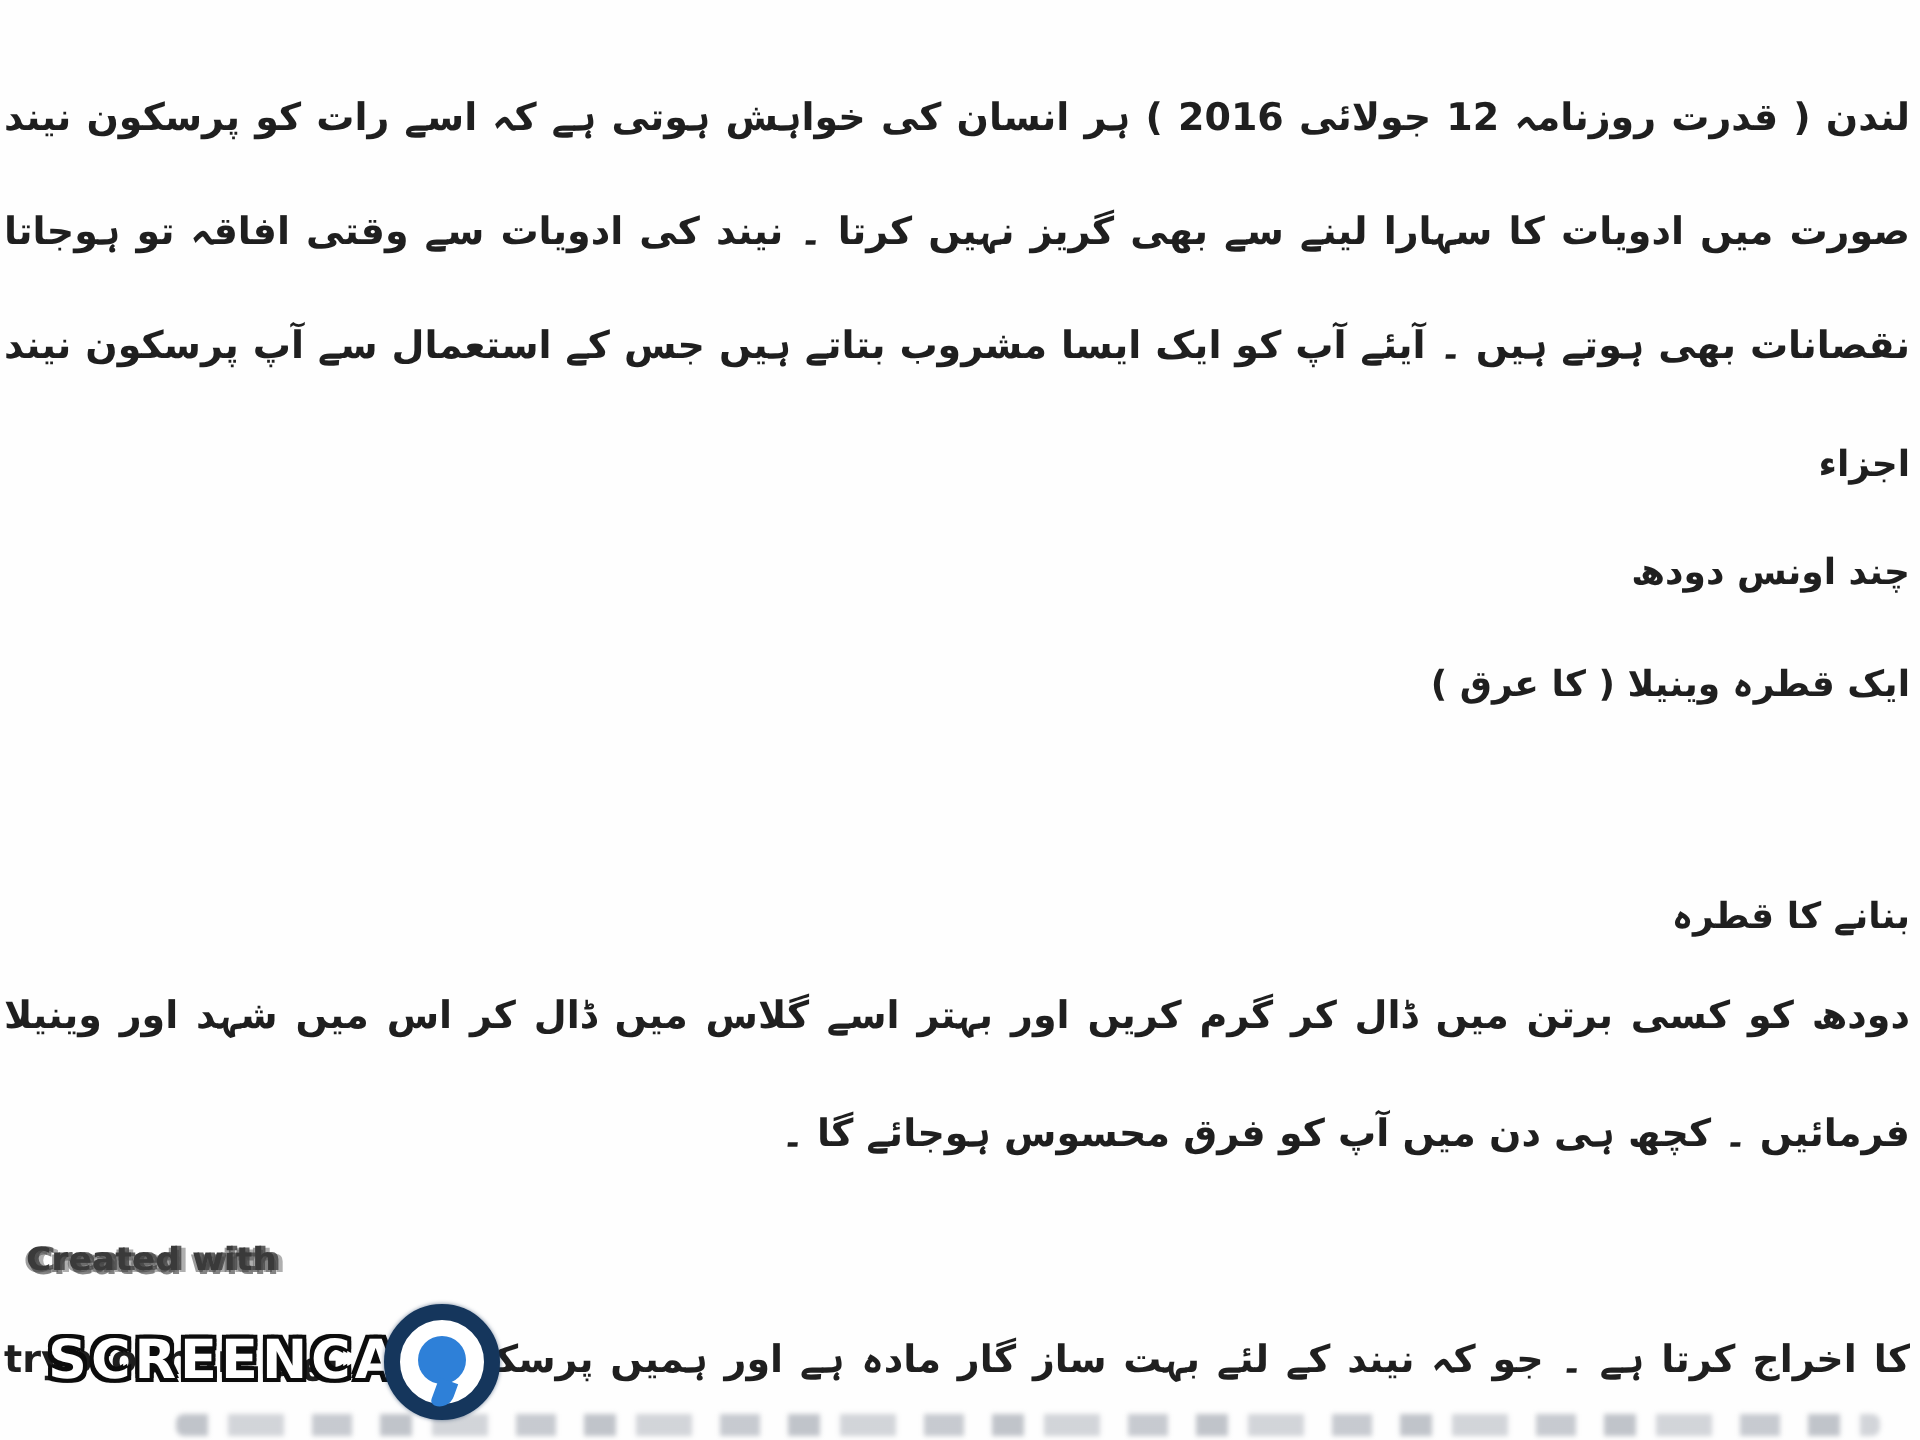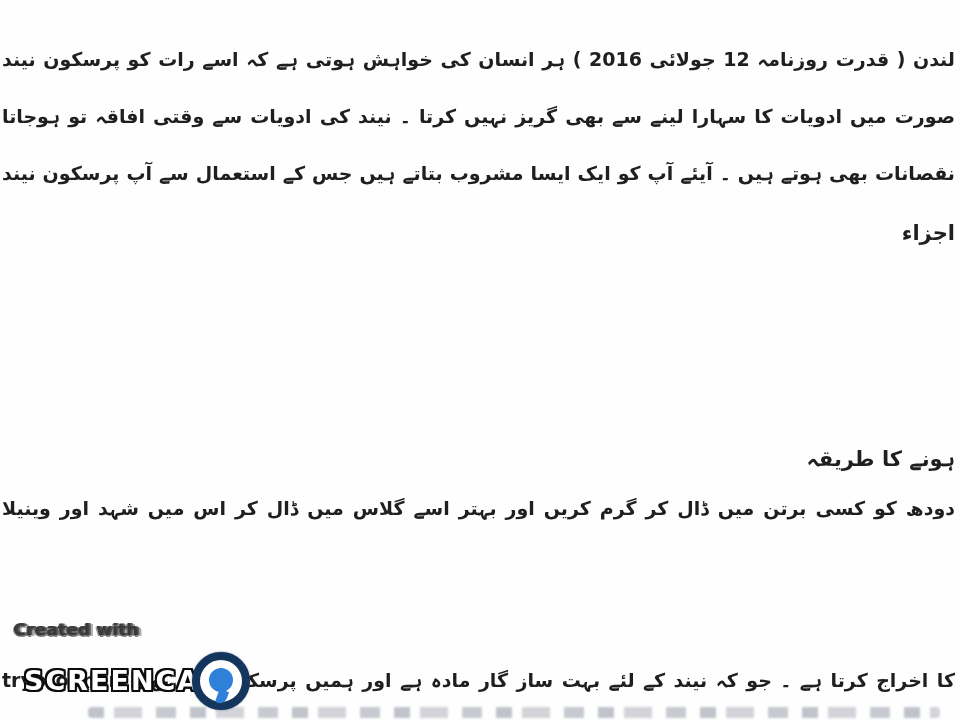--- a/index.html
+++ b/index.html
@@ -10,21 +10,21 @@
   }
   #page{position:absolute;inset:0;background:#fefefe;}
   .line{
     position:absolute;left:2px;right:5px;height:54px;overflow:hidden;
     direction:rtl;unicode-bidi:plaintext;
     font-weight:bold;font-size:19px;line-height:50px;
     color:#1f1f1f;
   }
   .just{text-align:justify;text-align-last:justify;}
   .start{text-align:right;}
-  .item{font-size:21px;height:50px;}
+  .item{font-size:18px;height:50px;}
   
   .wm-created{
     position:absolute;left:13px;top:620px;z-index:4;
     font-weight:bold;font-size:16px;color:#3a3a3a;
     letter-spacing:0px;transform:scaleX(1.08);transform-origin:left center;
     text-shadow:2px 0 0 rgba(70,70,70,.85),4px 1px 0 rgba(110,110,110,.55),1px 2px 0 rgba(50,50,50,.6),-1px 1px 0 rgba(60,60,60,.5);
   }
   
   .wm-brand{
     position:absolute;z-index:4;
@@ -66,23 +66,26 @@
 </head>
 <body>
 
 <div id="page">
 
   <div class="line just" dir="rtl" style="top:34px">لندن ( قدرت روزنامہ 12 جولائی 2016 ) ہر انسان کی خواہش ہوتی ہے کہ اسے رات کو پرسکون نیند آئے لیکن ایسا نہ ہونے کی</div>
   <div class="line just" dir="rtl" style="top:91px">صورت میں ادویات کا سہارا لینے سے بھی گریز نہیں کرتا ۔ نیند کی ادویات سے وقتی افاقہ تو ہوجاتا ہے لیکن اس کی وجہ سے دیگر</div>
   <div class="line just" dir="rtl" style="top:148px">نقصانات بھی ہوتے ہیں ۔ آیئے آپ کو ایک ایسا مشروب بتاتے ہیں جس کے استعمال سے آپ پرسکون نیند آئے گی ۔</div>
 
   <div class="line start item" dir="rtl" style="top:208px">اجزاء</div>
-  <div class="line start item" dir="rtl" style="top:434px">ہونے کا طریقہ</div>
+  <div class="line start item" dir="rtl" style="top:262px">چند اونس دودھ</div>
+  <div class="line start item" dir="rtl" style="top:318px">ایک قطرہ وینیلا ( کا عرق )</div>
+  <div class="line start item" dir="rtl" style="top:434px">بنانے کا قطرہ</div>
 
   <div class="line just" dir="rtl" style="top:483px">دودھ کو کسی برتن میں ڈال کر گرم کریں اور بہتر اسے گلاس میں ڈال کر اس میں شہد اور وینیلا ملائیں اور سونے سے قبل نوش</div>
+  <div class="line start" dir="rtl" style="top:542px">فرمائیں ۔ کچھ ہی دن میں آپ کو فرق محسوس ہوجائے گا ۔</div>
 
   <div class="line just" dir="rtl" style="top:655px">tryptophan کا اخراج کرتا ہے ۔ جو کہ نیند کے لئے بہت ساز گار مادہ ہے اور ہمیں پرسکون نیند بھی</div>
 
   <div class="cutoff"></div>
 
   <div class="wm-created">Created with</div>
   <div class="wm-brand" id="wm-screencast">SCREENCAST</div>
   <div class="logo"></div>
 
 </div>

